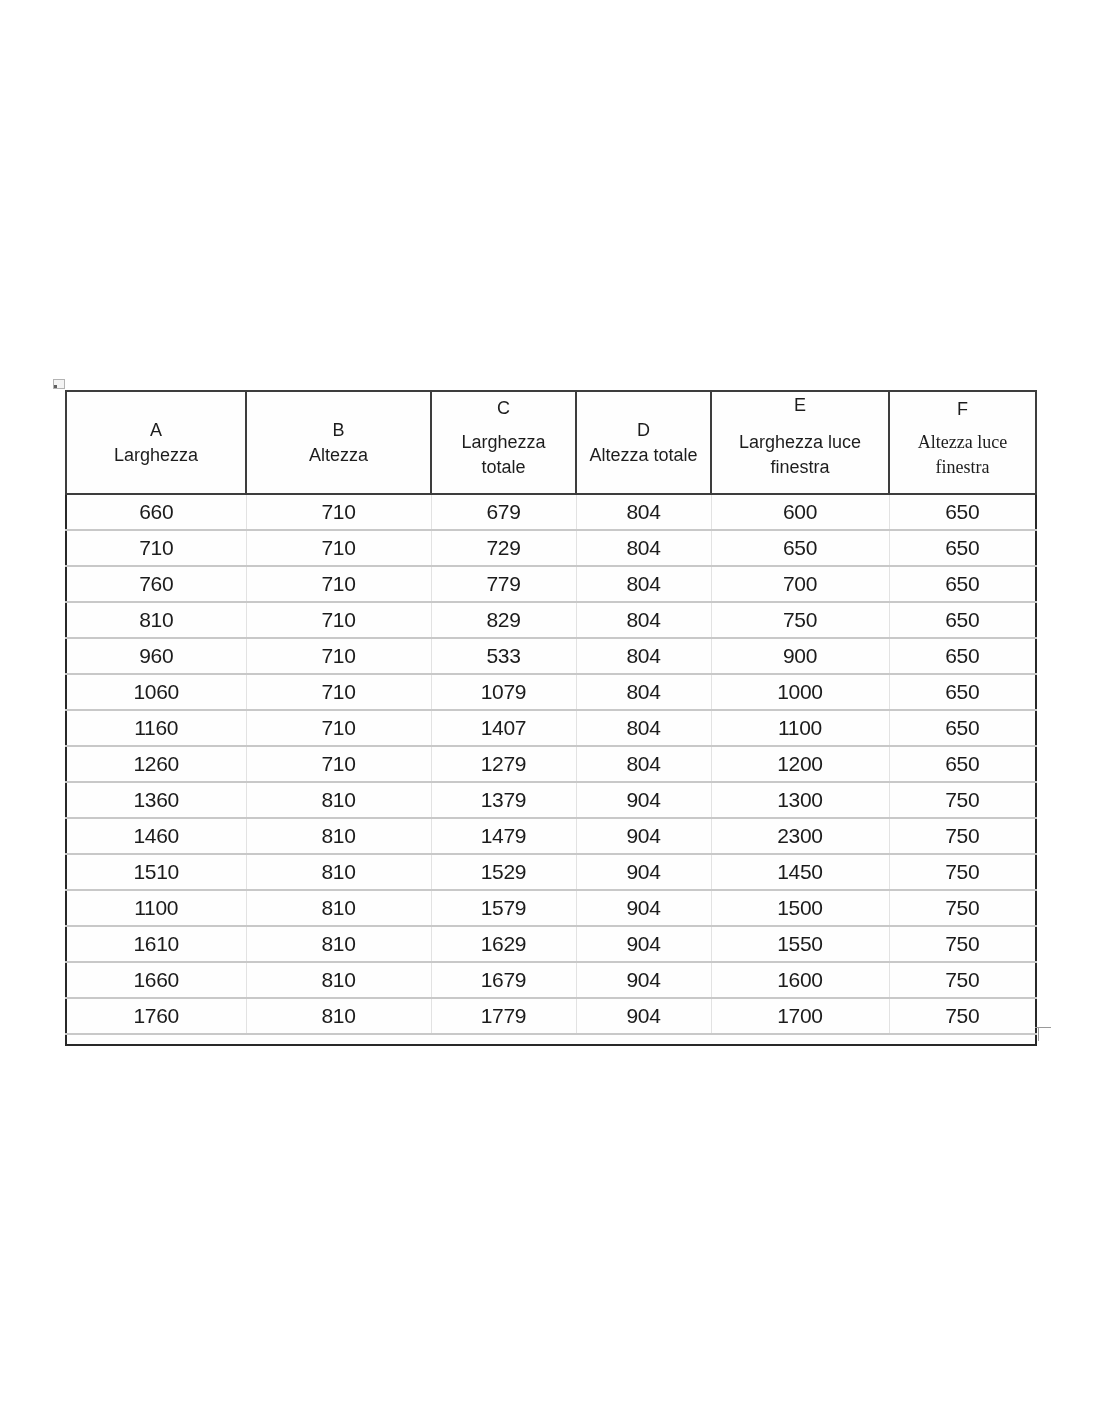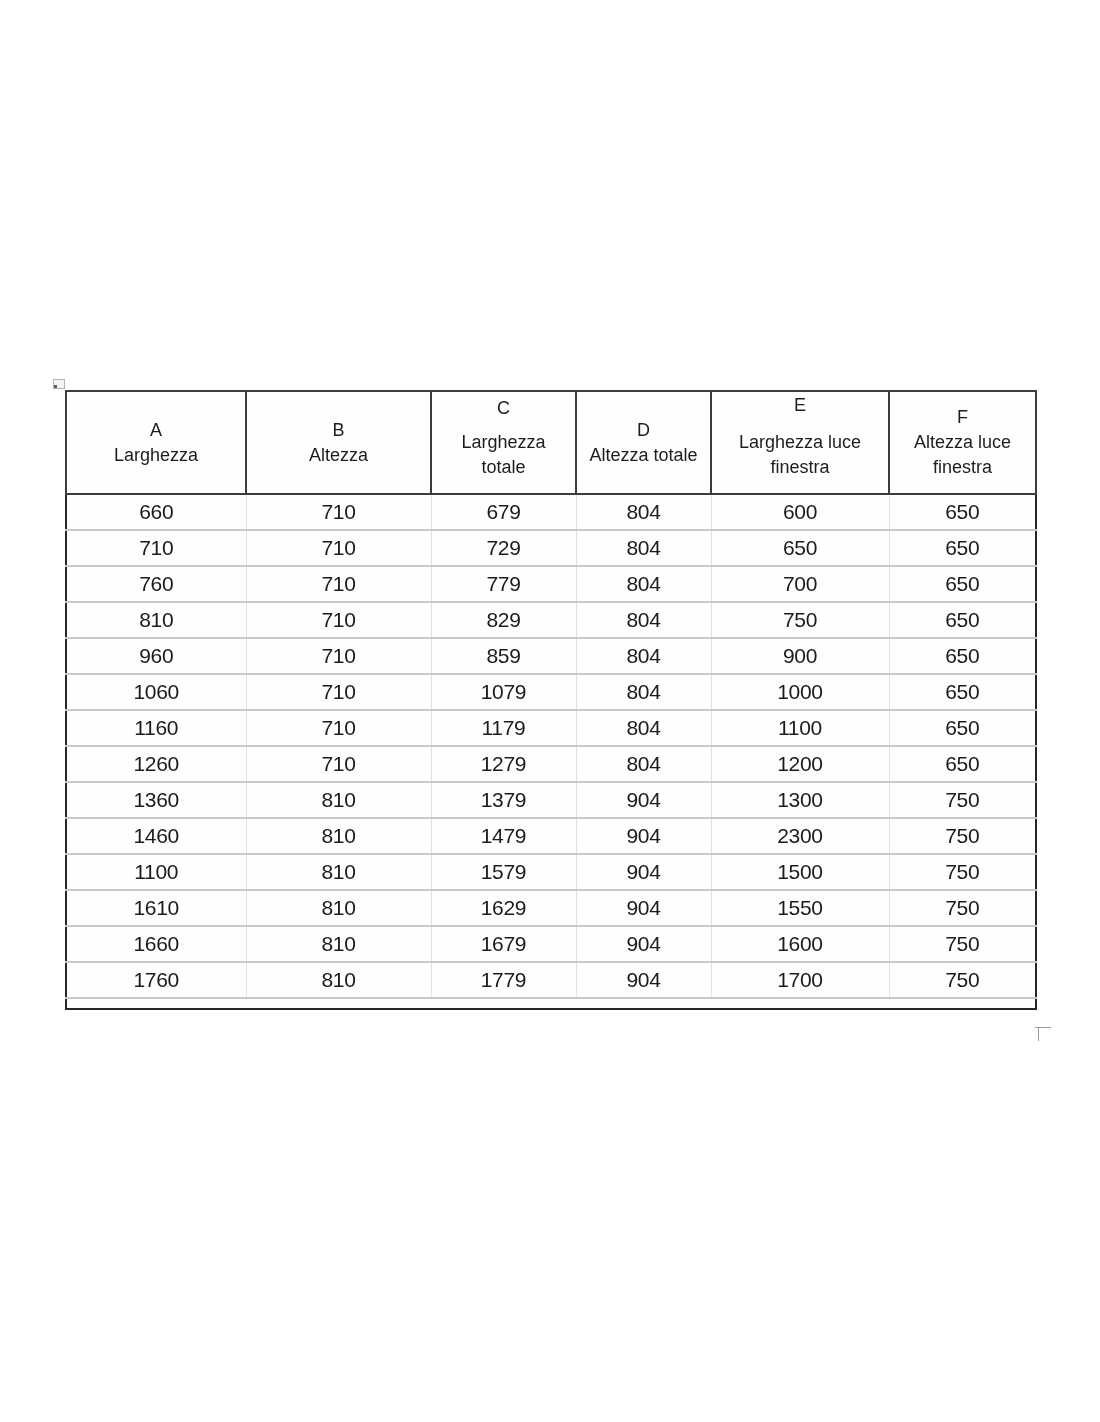--- a/index.html
+++ b/index.html
@@ -76,21 +76,21 @@
     text-align: center;
     vertical-align: middle;
     padding: 1px 4px;
     background: #fefefe;
   }
   .col-letter { display: block; }
   .col-label  { display: block; }
   .col-c .col-label { max-width: 118px; margin: 9px auto; }
   .col-d .col-label { white-space: nowrap; }
   .col-e .col-label { max-width: 150px; margin: 12px auto; }
-  .col-f .col-label { max-width: 122px; margin: 0 auto; }
+  .col-f .col-label { max-width: 122px; margin: 8px auto; font-family: Liberation Serif, serif; }
 
   table.dim-table tbody td {
     height: 32px;
     font-size: 21px;
     letter-spacing: -0.3px;
     text-align: center;
     vertical-align: middle;
     border-right: 1px solid #e2e2e2;
     border-bottom: 2px solid #c8c8c8;
     color: #1b1b1b;
@@ -177,37 +177,37 @@
           <td>810</td>
           <td>710</td>
           <td>829</td>
           <td>804</td>
           <td>750</td>
           <td>650</td>
         </tr>
         <tr>
           <td>960</td>
           <td>710</td>
-          <td>859</td>
+          <td>533</td>
           <td>804</td>
           <td>900</td>
           <td>650</td>
         </tr>
         <tr>
           <td>1060</td>
           <td>710</td>
           <td>1079</td>
           <td>804</td>
           <td>1000</td>
           <td>650</td>
         </tr>
         <tr>
           <td>1160</td>
           <td>710</td>
-          <td>1179</td>
+          <td>1407</td>
           <td>804</td>
           <td>1100</td>
           <td>650</td>
         </tr>
         <tr>
           <td>1260</td>
           <td>710</td>
           <td>1279</td>
           <td>804</td>
           <td>1200</td>
@@ -220,20 +220,28 @@
           <td>904</td>
           <td>1300</td>
           <td>750</td>
         </tr>
         <tr>
           <td>1460</td>
           <td>810</td>
           <td>1479</td>
           <td>904</td>
           <td>2300</td>
+          <td>750</td>
+        </tr>
+        <tr>
+          <td>1510</td>
+          <td>810</td>
+          <td>1529</td>
+          <td>904</td>
+          <td>1450</td>
           <td>750</td>
         </tr>
         <tr>
           <td>1100</td>
           <td>810</td>
           <td>1579</td>
           <td>904</td>
           <td>1500</td>
           <td>750</td>
         </tr>

